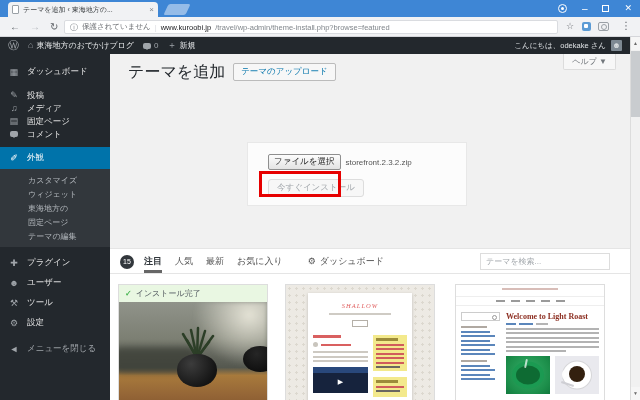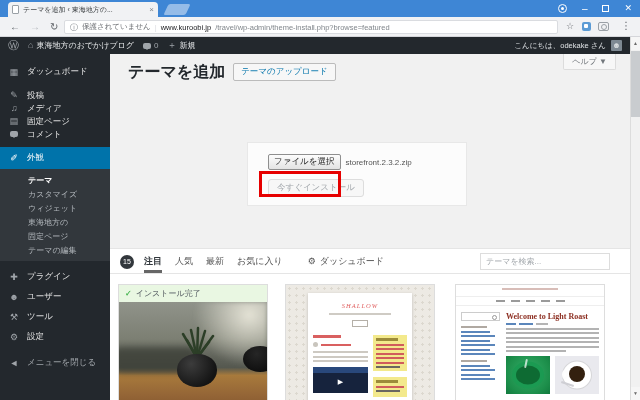--- a/index.html
+++ b/index.html
@@ -60,21 +60,21 @@
   .mi-active .ic{color:#fff;}
   .mi-arrow{position:absolute;right:-6px;top:50%;margin-top:-6px;width:0;height:0;
             border-top:6px solid transparent;border-bottom:6px solid transparent;border-left:6px solid #0073aa;}
   .submenu{background:#32373c;padding:4px 0;}
   .smi{height:14px;display:flex;align-items:center;padding-left:28px;font-size:8px;color:#b4b9be;}
   .smi-current{color:#fff;font-weight:bold;}
   .mt8{margin-top:8px;} .mt7{margin-top:7px;} .mt6{margin-top:6px;}
   
   .main{position:absolute;left:110px;top:54px;width:520px;height:346px;background:#f1f1f1;overflow:hidden;}
   .page-header{position:absolute;left:18px;top:8px;display:flex;align-items:center;gap:8px;}
-  .page-title{font-size:16px;font-weight:700;color:#23282d;line-height:20px;}
+  .page-title{font-size:16px;font-weight:400;color:#23282d;line-height:20px;}
   .upload-theme-btn{font-size:8.5px;color:#0073aa;background:#f7f7f7;border:1px solid #bbb;border-radius:2px;
                     padding:2px 7px;white-space:nowrap;}
   .help-btn{position:absolute;right:14px;top:0;background:#f7f7f7;border:1px solid #dcdcdc;border-top:none;
             border-radius:0 0 2px 2px;padding:2px 8px;font-size:8px;color:#72777c;}
   .upload-desc{position:absolute;left:0;right:0;top:58px;text-align:center;font-size:9.5px;color:#3c434a;}
   .upload-box{position:absolute;left:137px;top:88px;width:220px;height:64px;background:#fcfcfc;border:1px solid #e8e8e8;}
   .file-row{position:absolute;left:20px;top:11px;display:flex;align-items:center;gap:5px;}
   .choose-file-btn{font-size:8.5px;color:#222;background:linear-gradient(#fdfdfd,#e3e3e3);
                    border:1px solid #8f8f8f;border-radius:2px;padding:1px 5px;white-space:nowrap;}
   .file-name{font-size:8px;color:#555;}
@@ -256,21 +256,20 @@
     <div class="mi mi-sm">
       <span class="ic"><span class="bubble"></span></span>
       <span>コメント</span>
     </div>
     <div class="mi mi-active mt6">
       <span class="ic">✐</span>
       <span>外観</span>
       <span class="mi-arrow"></span>
     </div>
     <div class="submenu">
-      <div class="smi smi-current">テーマ</div>
       <div class="smi">カスタマイズ</div>
       <div class="smi">ウィジェット</div>
       <div class="smi">東海地方の</div>
       <div class="smi">固定ページ</div>
       <div class="smi">テーマの編集</div>
     </div>
     <div class="mi mt6">
       <span class="ic">✚</span>
       <span>プラグイン</span>
     </div>

